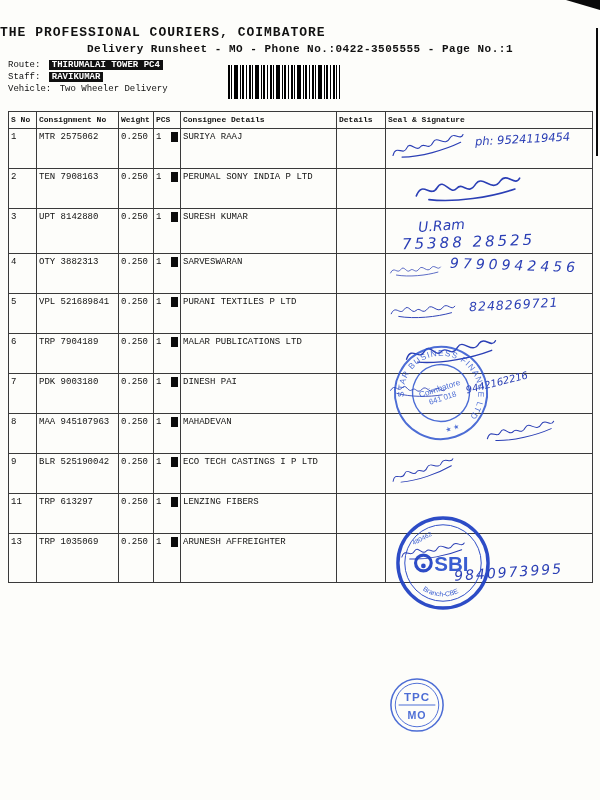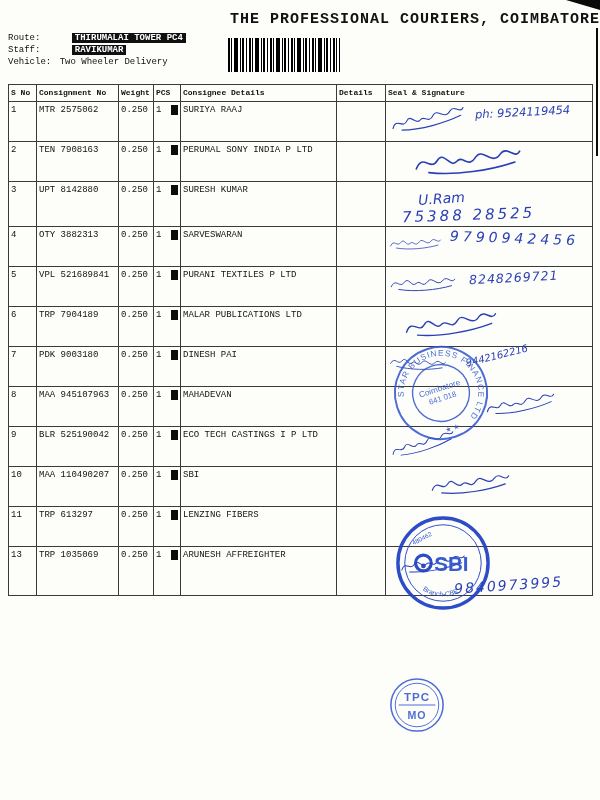--- a/index.html
+++ b/index.html
@@ -7,25 +7,25 @@
     --stamp:#2f55cf;
     --paper:#fdfdfa;
   }
   html,body{margin:0;padding:0;background:#888;}
   .page{
     position:relative;width:600px;height:800px;background:var(--paper);
     font-family:"Liberation Mono","DejaVu Sans Mono",monospace;color:#111;
     overflow:hidden;margin:0 auto;
   }
   
-  .title{ text-align:right;font-weight:bold;font-size:15px;letter-spacing:1px;padding-top:11px;}
+  .title{ text-align:left;font-weight:bold;font-size:13px;letter-spacing:1px;padding-top:25px;}
   .subtitle{ text-align:center;font-weight:bold;font-size:11px;letter-spacing:.5px;margin-top:3px;}
   .info{ position:relative;margin:4px 8px 2px;height:50px;font-size:9px;line-height:12px;}
   .info-left span.lbl{ padding-right:3px; }
-  .hl{ background:#101010;color:#fff;padding:0 3px;font-weight:bold;margin-left:23px;}
+  .hl{ background:#101010;color:#fff;padding:0 3px;font-weight:bold;}
   .barcode{
     position:absolute;left:220px;top:6px;width:112px;height:34px;background:#fff;
     background-image:
       repeating-linear-gradient(90deg,#000 0 1px,transparent 1px 3px),
       repeating-linear-gradient(90deg,#000 0 2px,transparent 2px 7px);
   }
   .info-right{ position:absolute;left:352px;top:4px;line-height:13px;}
   
   table.runsheet{ border-collapse:collapse;margin:2px 8px 0;width:584px;font-size:9px;table-layout:fixed;}
   table.runsheet td,table.runsheet th{ border:1px solid #3a3a3a;padding:3px 2px;vertical-align:top;text-align:left;overflow:visible;}
@@ -70,20 +70,21 @@
 </style>
 </head>
 <body>
 
 <div class="page">
 
   <div class="corner-mark"></div>
   <div class="edge-line"></div>
 
   <div class="title">THE PROFESSIONAL COURIERS, COIMBATORE</div>
+  <div class="subtitle">Delivery Runsheet - MO - Phone No.:0422-3505555 - Page No.:1</div>
 
   <div class="info">
     <div class="info-left">
       <div>
         <span class="lbl">Route:</span>
         <span class="hl">THIRUMALAI TOWER PC4</span>
       </div>
       <div>
         <span class="lbl">Staff:</span>
         <span class="hl">RAVIKUMAR</span>
@@ -308,41 +309,20 @@
       <td class="sig-cell">
         <svg class="squiggle" viewBox="0 0 130 34" aria-hidden="true">
           <path d="M6 24 C14 6 22 28 30 16 C38 4 44 26 52 18 C60 10 64 28 74 14 C82 3 92 26 102 12 C110 2 118 20 124 10"></path>
           <path d="M20 29 C 50 34 90 30 118 22"></path>
         </svg>
         
         
       </td>
     </tr>
 
-    <tr class="row-10">
-      <td class="sno">10</td>
-      <td>MAA 110490207</td>
-      <td>0.250</td>
-      <td>
-        <span class="pcs-wrap">
-          <span>1</span>
-          <span class="pcs-mark"></span>
-        </span>
-      </td>
-      <td>SBI</td>
-      <td></td>
-      <td class="sig-cell">
-        <svg class="squiggle" viewBox="0 0 130 34" aria-hidden="true">
-          <path d="M6 24 C14 6 22 28 30 16 C38 4 44 26 52 18 C60 10 64 28 74 14 C82 3 92 26 102 12 C110 2 118 20 124 10"></path>
-          <path d="M20 29 C 50 34 90 30 118 22"></path>
-        </svg>
-        
-        
-      </td>
-    </tr>
 
     <tr class="row-11">
       <td class="sno">11</td>
       <td>TRP 613297</td>
       <td>0.250</td>
       <td>
         <span class="pcs-wrap">
           <span>1</span>
           <span class="pcs-mark"></span>
         </span>

